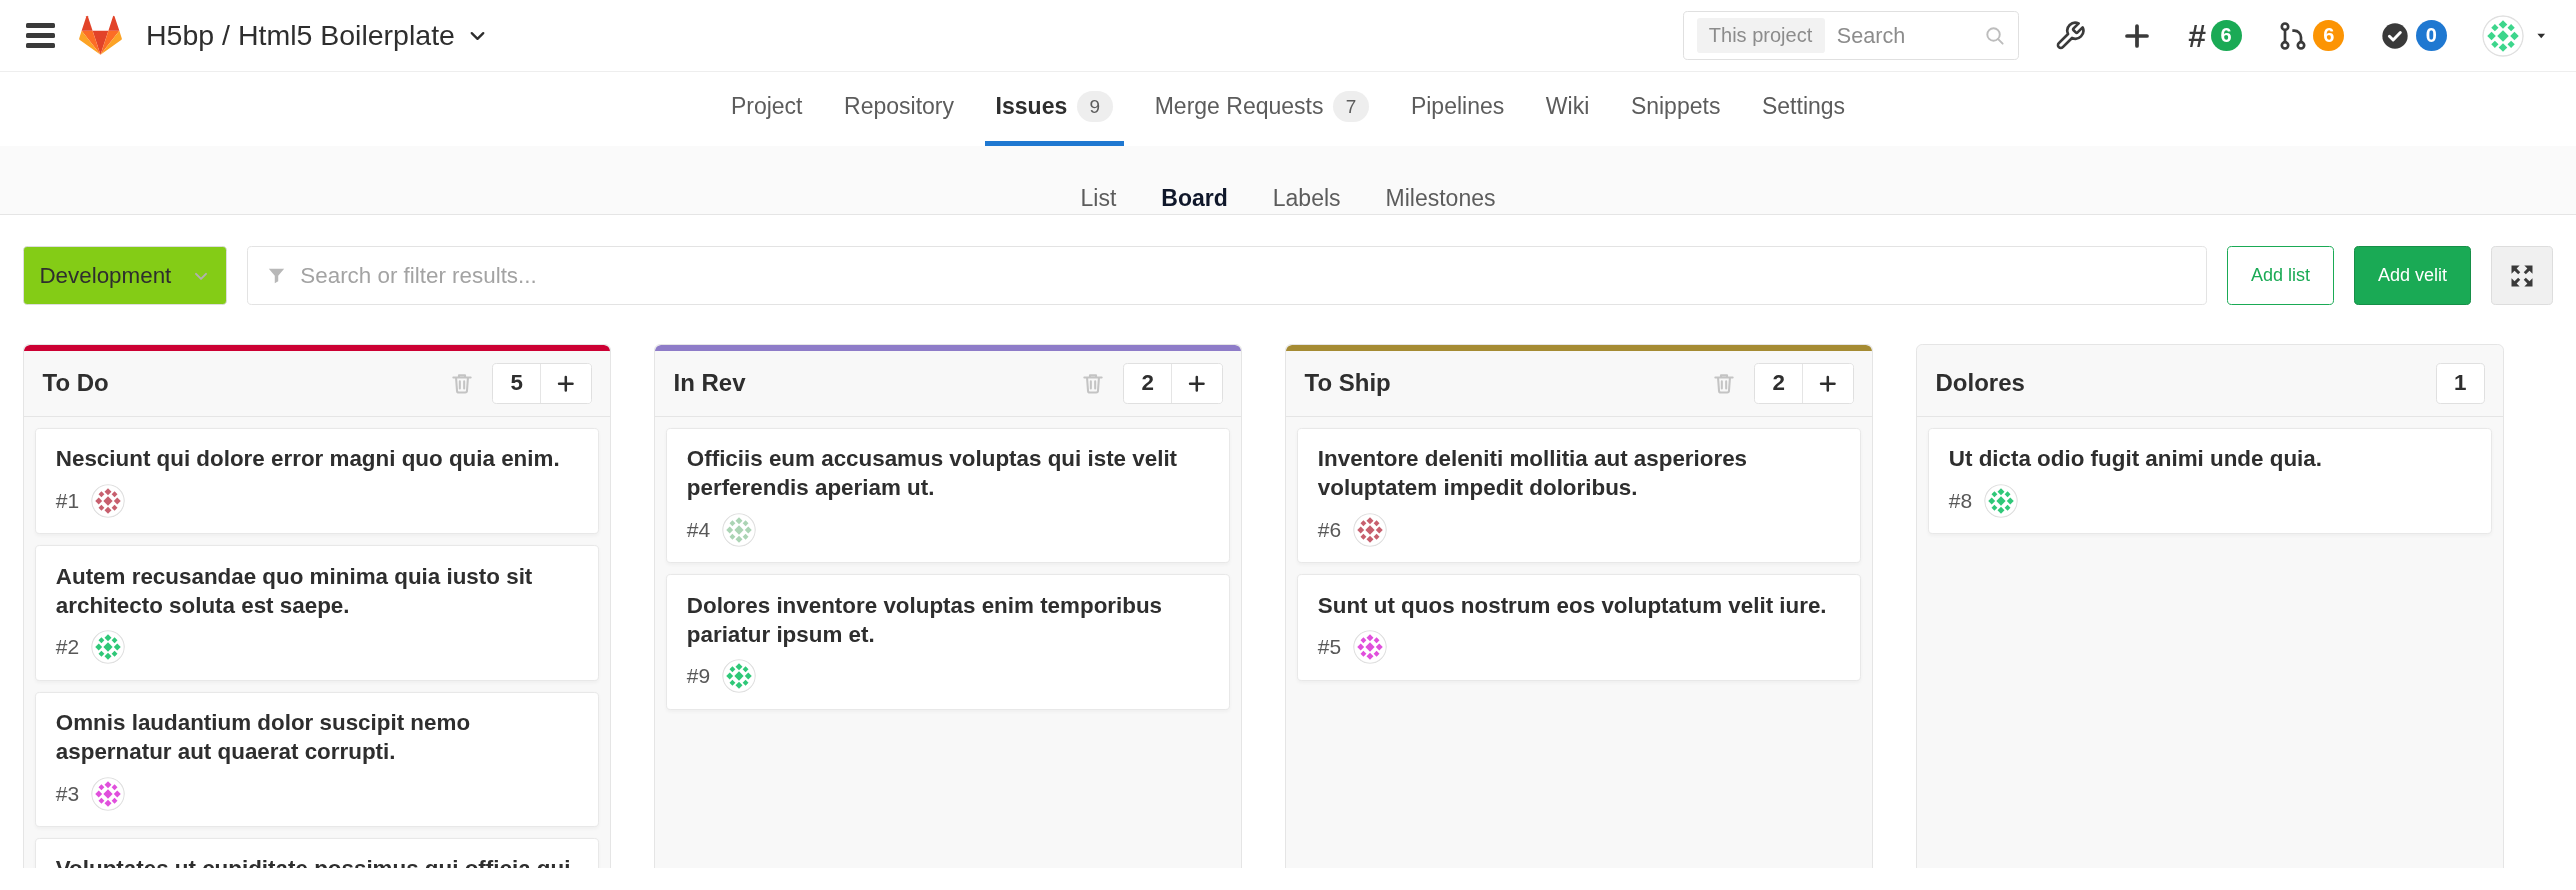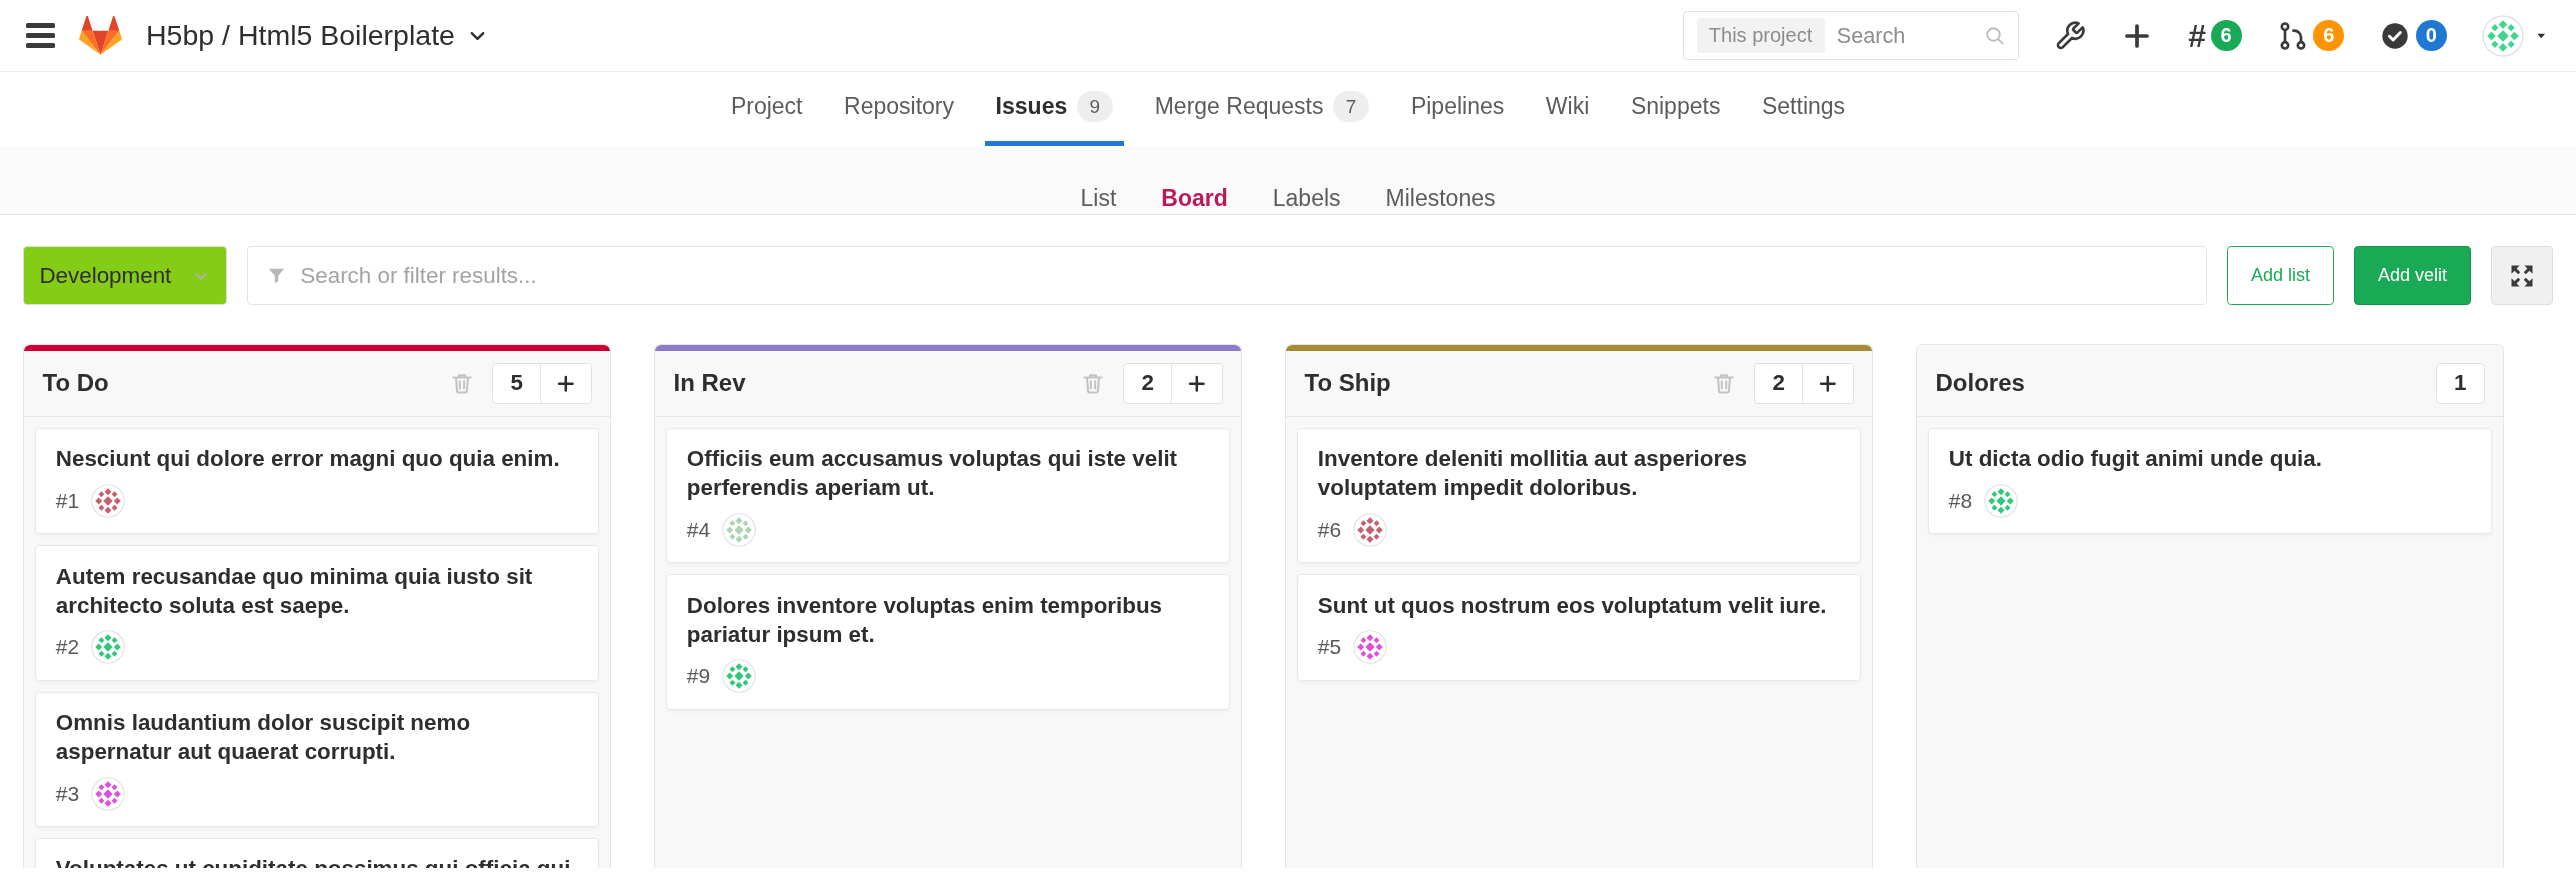--- a/index.html
+++ b/index.html
@@ -39,21 +39,21 @@
   .project-nav { height:74px; display:flex; align-items:stretch; justify-content:center; gap:20px; background:#fff; }
   .nav-tab { display:flex; align-items:center; gap:9.3px; padding:0 10.8px; font-size:23px; color:#5c5c5c;
              cursor:pointer; border-bottom:5.4px solid transparent; text-decoration:none; }
   .nav-tab.active { color:#2e2e2e; font-weight:700; border-bottom-color:#1f78d1; }
   .pill-badge { background:#eee; color:#5c5c5c; font-size:19px; font-weight:400; border-radius:770px; padding:4.6px 13px; }
 
   
   .board-subnav { height:69px; background:#fafafa; border-bottom:1.5px solid #e5e5e5;
                   display:flex; align-items:center; justify-content:center; gap:45px; }
   .subnav-tab { font-size:23px; color:#5c5c5c; cursor:pointer; text-decoration:none;margin-top:37px; }
-  .subnav-tab.active { color:#be185d; font-weight:700; }
+  .subnav-tab.active { color:#0f172a; font-weight:700; }
 
   
   .filter-row { display:flex; align-items:center; gap:20px; padding:31px 23px 39px 23px; background:#fff; }
   .milestone-dd { width:204px; height:59px; border:1.5px solid #ddd; border-radius:4.6px; background:#84cc16;
                   display:flex; align-items:center; justify-content:space-between; padding:0 15.4px; cursor:pointer; }
   .milestone-dd span { font-size:22.4px; color:#2e2e2e; }
   .milestone-dd svg { width:20px; height:20px; color:#b0b0b0; }
   .filter-input { flex:1; height:59px; border:1.5px solid #e3e3e3; border-radius:4.6px; background:#fff;
                   display:flex; align-items:center; padding:0 17px; gap:12.3px; }
   .filter-input svg { width:23px; height:23px; color:#b8b8b8; flex:none; }

